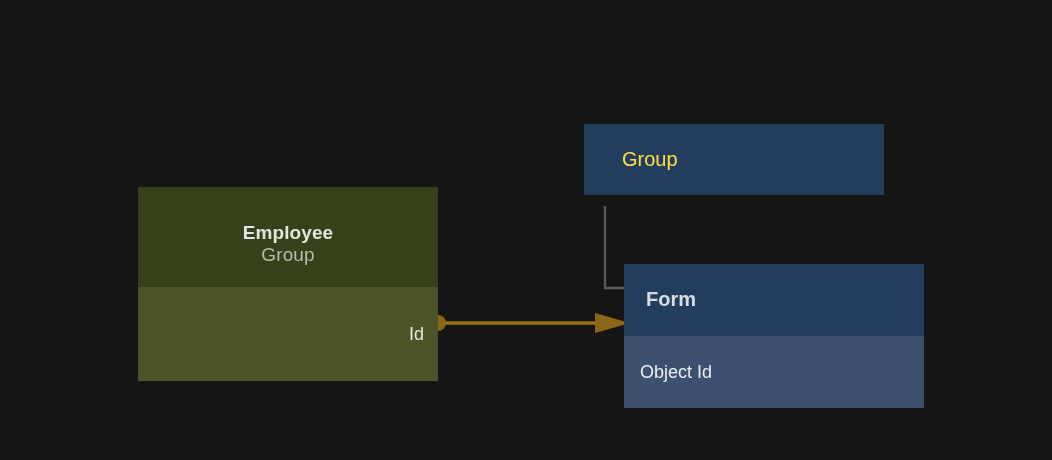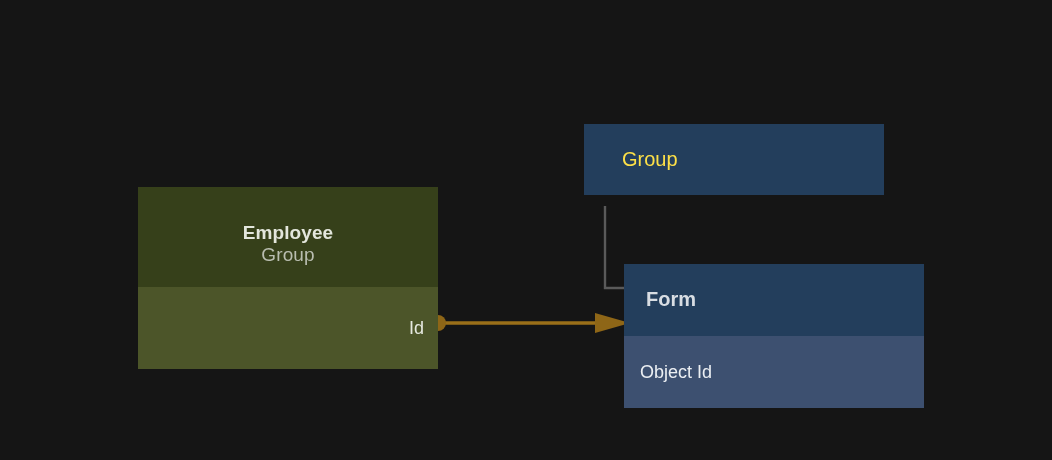--- a/index.html
+++ b/index.html
@@ -63,21 +63,21 @@
     font-size: 19px;
     font-weight: bold;
     letter-spacing: 0.1px;
   }
   #employee-node .node-subtitle {
     font-size: 19px;
     font-weight: normal;
     letter-spacing: 0.1px;
   }
   #employee-node .node-row {
-    height: 82px;
+    height: 94px;
     background: #4c5529;
     justify-content: flex-end;
     padding-right: 14px;
     color: #e6e9e0;
     font-size: 18px;
   }
 
   
   #group-node {
     left: 584px;

